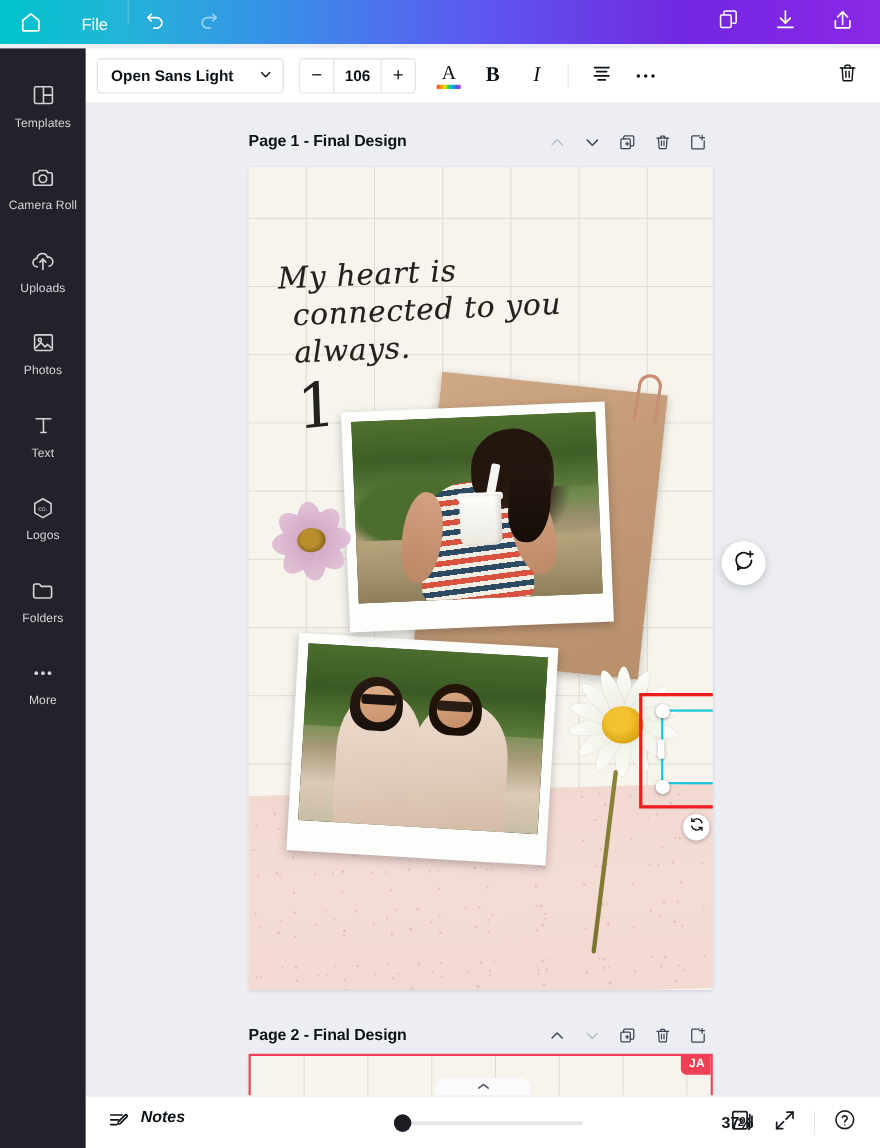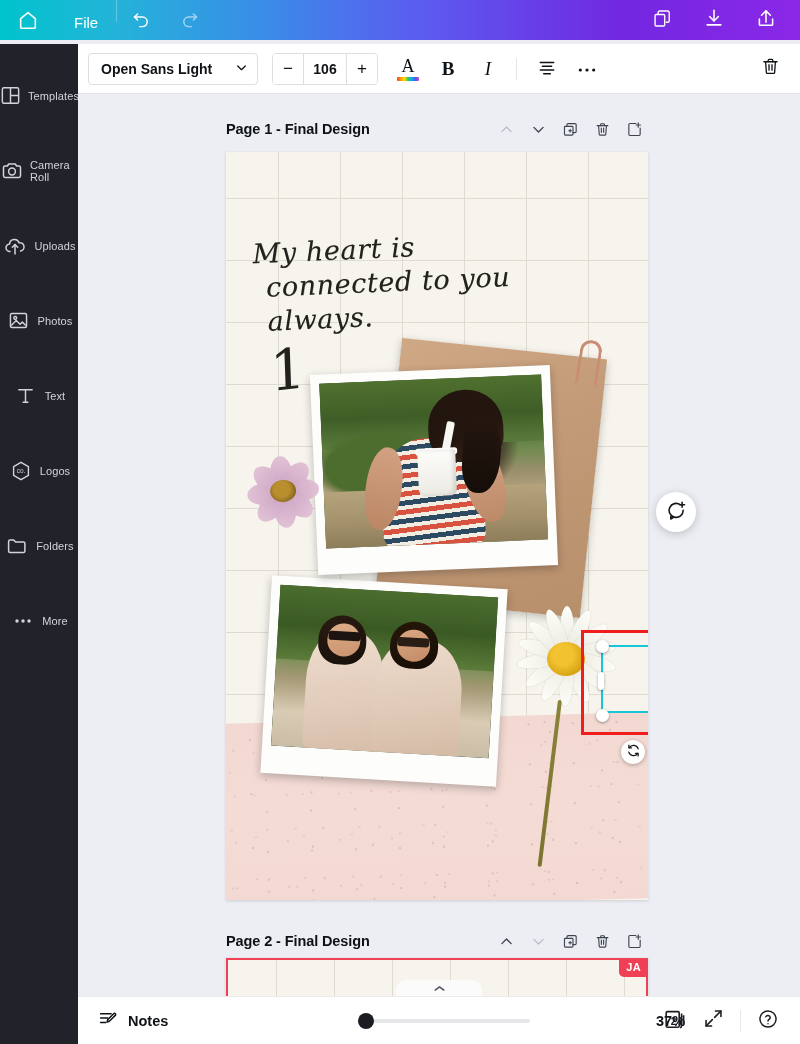--- a/index.html
+++ b/index.html
@@ -44,21 +44,21 @@
   
   .sidebar {
     position: absolute; top: 44px; left: 0;
     width: 78px; height: 1000px;
     background: #22232a;
     padding-top: 14px;
     overflow: hidden;
   }
   .side-item {
     width: 78px; height: 75px;
-    display: flex; flex-direction: row;
+    display: flex; flex-direction: column;
     align-items: center; justify-content: center;
     gap: 6px;
     color: #d3d4d8; cursor: pointer;
   }
   .side-label { font-size: 11px; line-height: 12px; letter-spacing: .1px; }
   .side-icon { width: 26px; height: 26px; display:flex; align-items:center; justify-content:center; }
 
   
   .toolbar {
     position: absolute; top: 44px; left: 78px;
@@ -389,22 +389,22 @@
   
   .bottombar {
     position: absolute; bottom: 0; left: 78px;
     width: 722px; height: 48px;
     background: #fff;
     display: flex; align-items: center;
     padding: 0 14px 0 12px;
     border-top: 1px solid #e8eaee;
   }
   .notes-btn {
-    display: flex; align-items: center; gap: 9px;
-    padding: 4px 8px; border-radius: 4px; cursor: pointer;
+    display: flex; gap: 9px;
+    padding: 4px 8px; border-radius: 4px; cursor: pointer; font-style: italic;
   }
   .notes-lbl { font-size: 14.5px; font-weight: 600; color: #0d1216; }
 
   .zoom-wrap {
     position: absolute; left: 286px; display: flex; align-items: center;
   }
   .zoom-track {
     width: 166px; height: 4px; background: #e4e6ea; border-radius: 2px;
     position: relative; cursor: pointer;
   }

